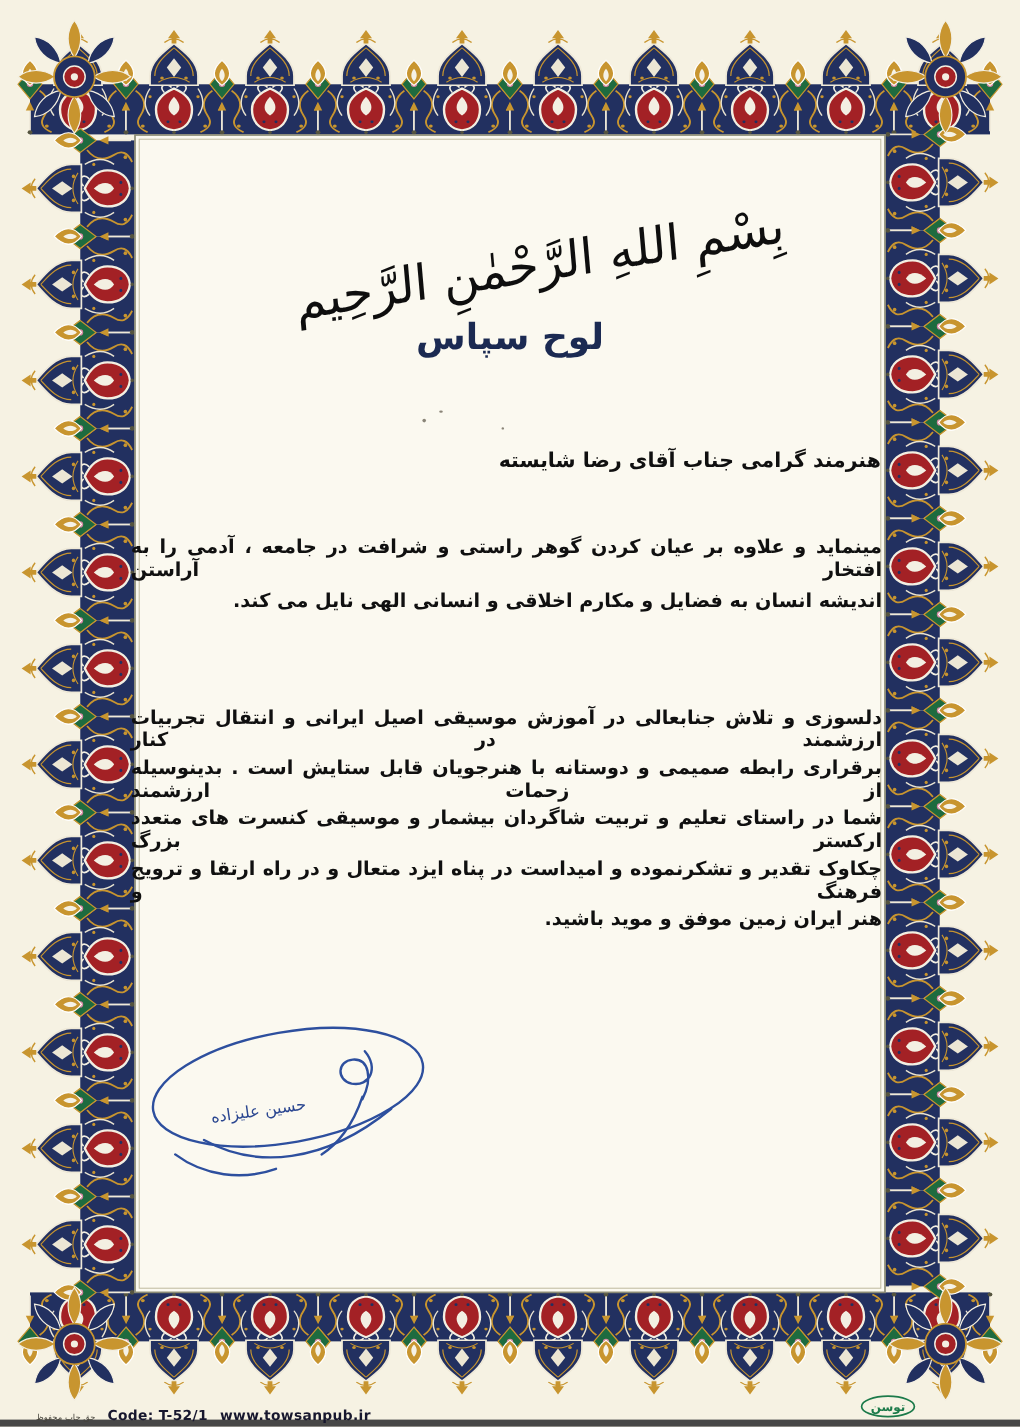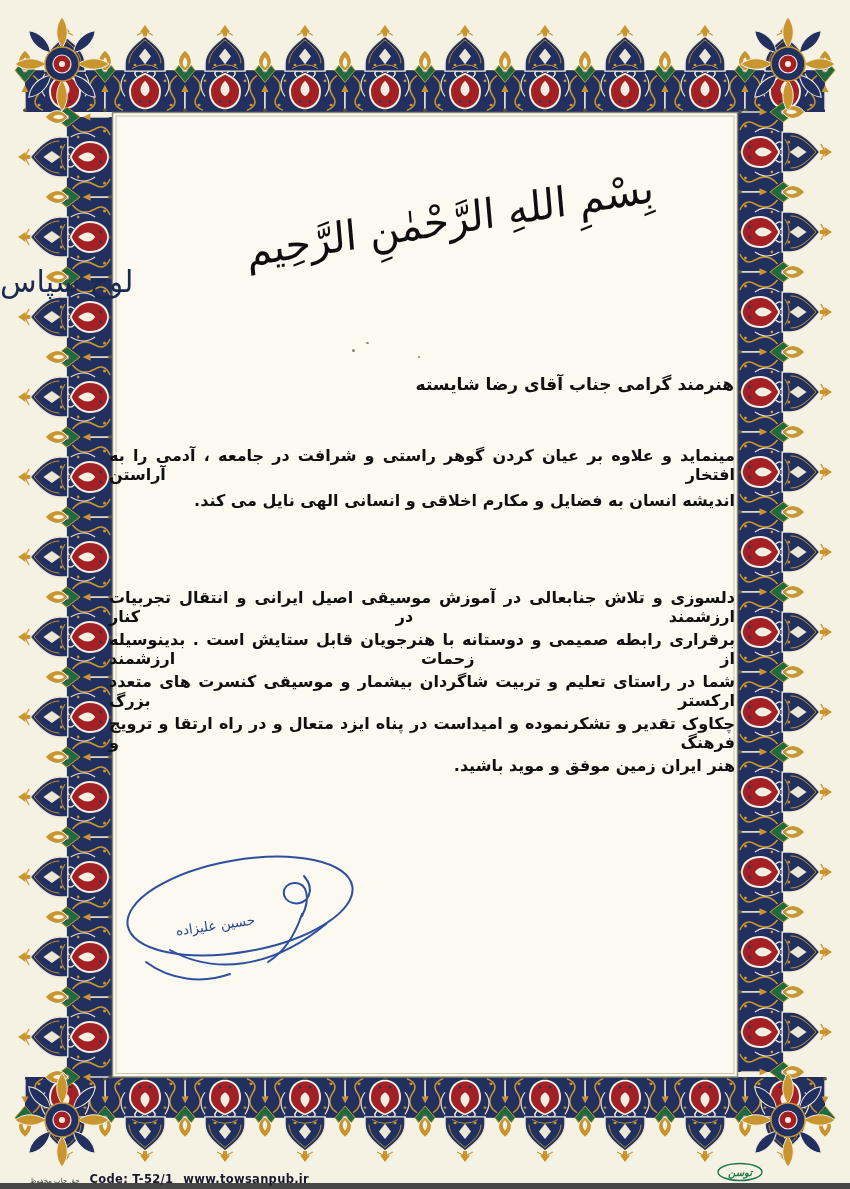--- a/index.html
+++ b/index.html
@@ -17,21 +17,21 @@
 
   .bismillah{
     position:absolute;left:240px;top:138px;width:420px;height:165px;
     display:flex;align-items:center;justify-content:center;
     font-size:41px;color:#0e0e0e;
     transform:rotate(-9deg) skewX(-4deg);
     direction:rtl;text-align:center;line-height:1.25;
   }
   .cert-title{
     position:absolute;left:0;top:264px;width:850px;
-    text-align:left;font-size:30px;font-weight:normal;
+    text-align:center;font-size:30px;font-weight:bold;
     color:#1b2a52;direction:rtl;letter-spacing:1px;
   }
   .recipient{
     position:absolute;left:110px;right:116px;top:374px;
     direction:rtl;
     font-size:17px;font-weight:bold;color:#101010;
   }
   .para{position:absolute;left:109px;right:115px;direction:rtl;color:#101010;}
   .p1{top:446px;}
   .p2{top:588px;}
@@ -48,21 +48,21 @@
   .sig-wrap{position:absolute;left:118px;top:842px;width:260px;height:158px;}
   .ink-specks span{position:absolute;border-radius:50%;background:#8a8578;}
   .footer{
     position:absolute;left:30px;top:1160px;height:20px;
     display:flex;align-items:baseline;gap:10px;
     font-family:"DejaVu Sans", sans-serif;
     margin-top:12px;
   }
   .rights{font-size:7px;color:#44423a;direction:rtl;}
   .fcode,.fsite{font-size:11.5px;font-weight:bold;color:#17172e;letter-spacing:.3px;}
-  .pub-logo{position:absolute;left:712px;top:1158px;font-style:italic;}
+  .pub-logo{position:absolute;left:712px;top:1158px;}
 </style>
 </head>
 <body>
 
 <div class="page">
 
   <svg id="border-svg" width="850" height="1189" viewBox="0 0 850 1189" xmlns="http://www.w3.org/2000/svg" xmlns:xlink="http://www.w3.org/1999/xlink">
     <defs>
       <g id="tile">
         <rect x="0" y="52" width="80" height="48" fill="#223060"></rect>

